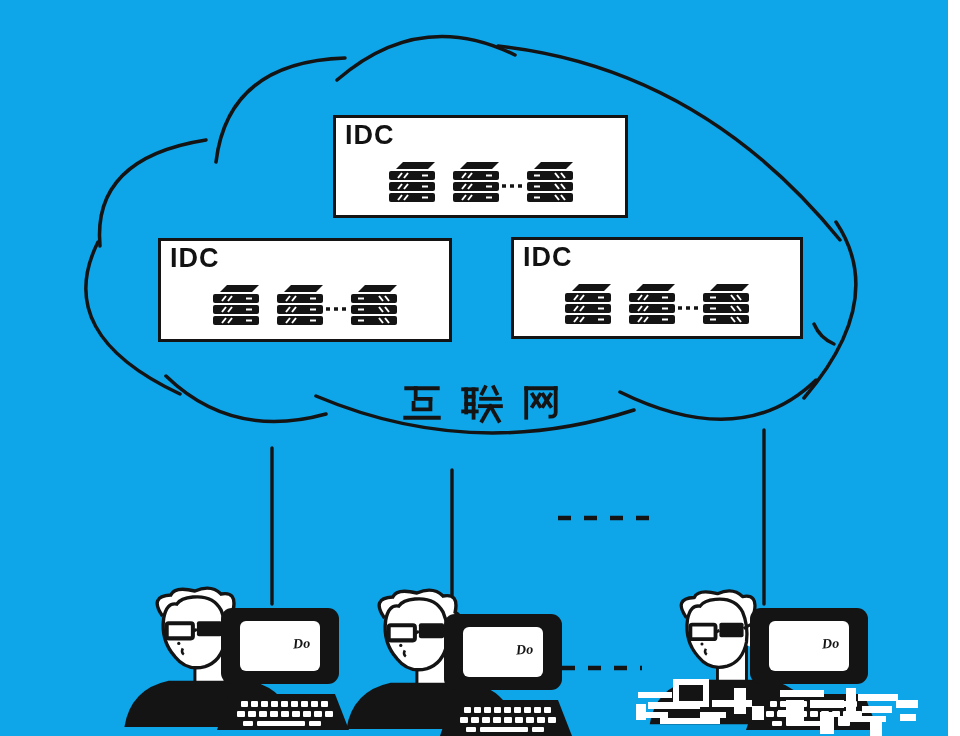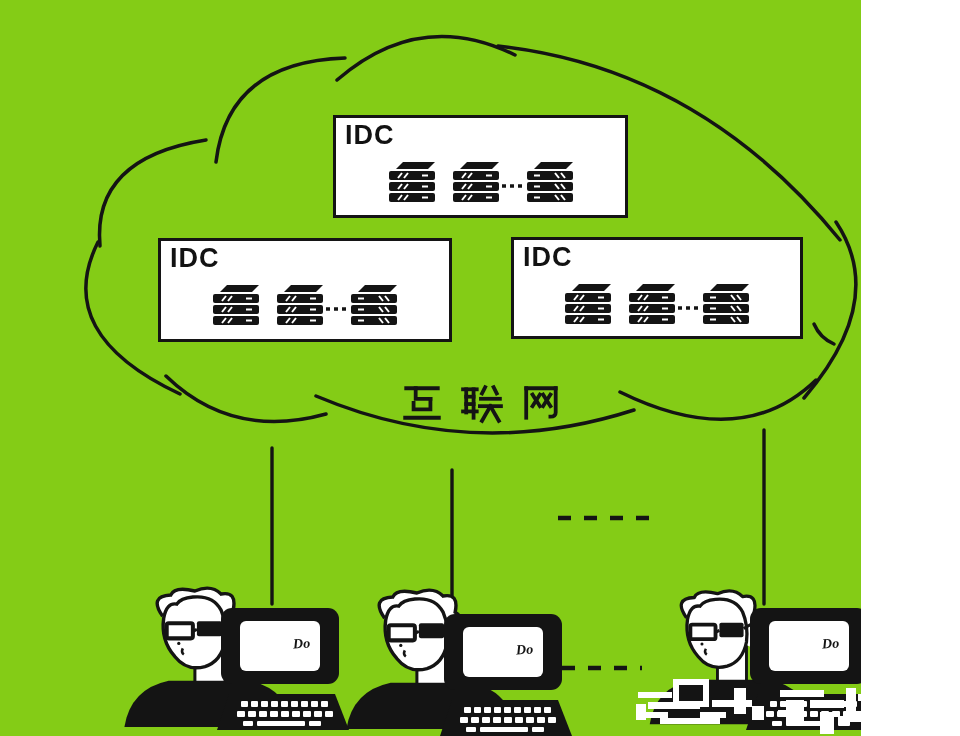--- a/index.html
+++ b/index.html
@@ -1,16 +1,16 @@
 <!DOCTYPE html>
 <html><head>
 <meta charset="utf-8">
 <style>
   html,body{margin:0;padding:0;background:#fff;}
-  .canvas{position:relative;width:861px;height:736px;background:#84cc16;overflow:hidden;
+  .canvas{position:relative;width:948px;height:736px;background:#0ea5e9;overflow:hidden;
           font-family:"Liberation Sans",sans-serif;color:#121212;}
   .layer{position:absolute;left:0;top:0;width:960px;height:736px;}
   svg{display:block;}
   .stroke{fill:none;stroke:#141414;stroke-width:3.5;stroke-linecap:round;}
   .idc-box{position:absolute;border:3px solid #141414;background:#fff;box-sizing:border-box;z-index:3;}
   .idc-label{position:absolute;left:9px;top:2px;font-weight:bold;font-size:27px;letter-spacing:1px;}
   .server-row{position:absolute;left:50%;transform:translateX(-50%);top:42px;}
   .cloud-label{position:absolute;left:402px;top:380px;width:160px;height:46px;z-index:3;}
   .cloud-label .hidden-text{font-size:0;position:absolute;}
   .person{position:absolute;z-index:2;}

